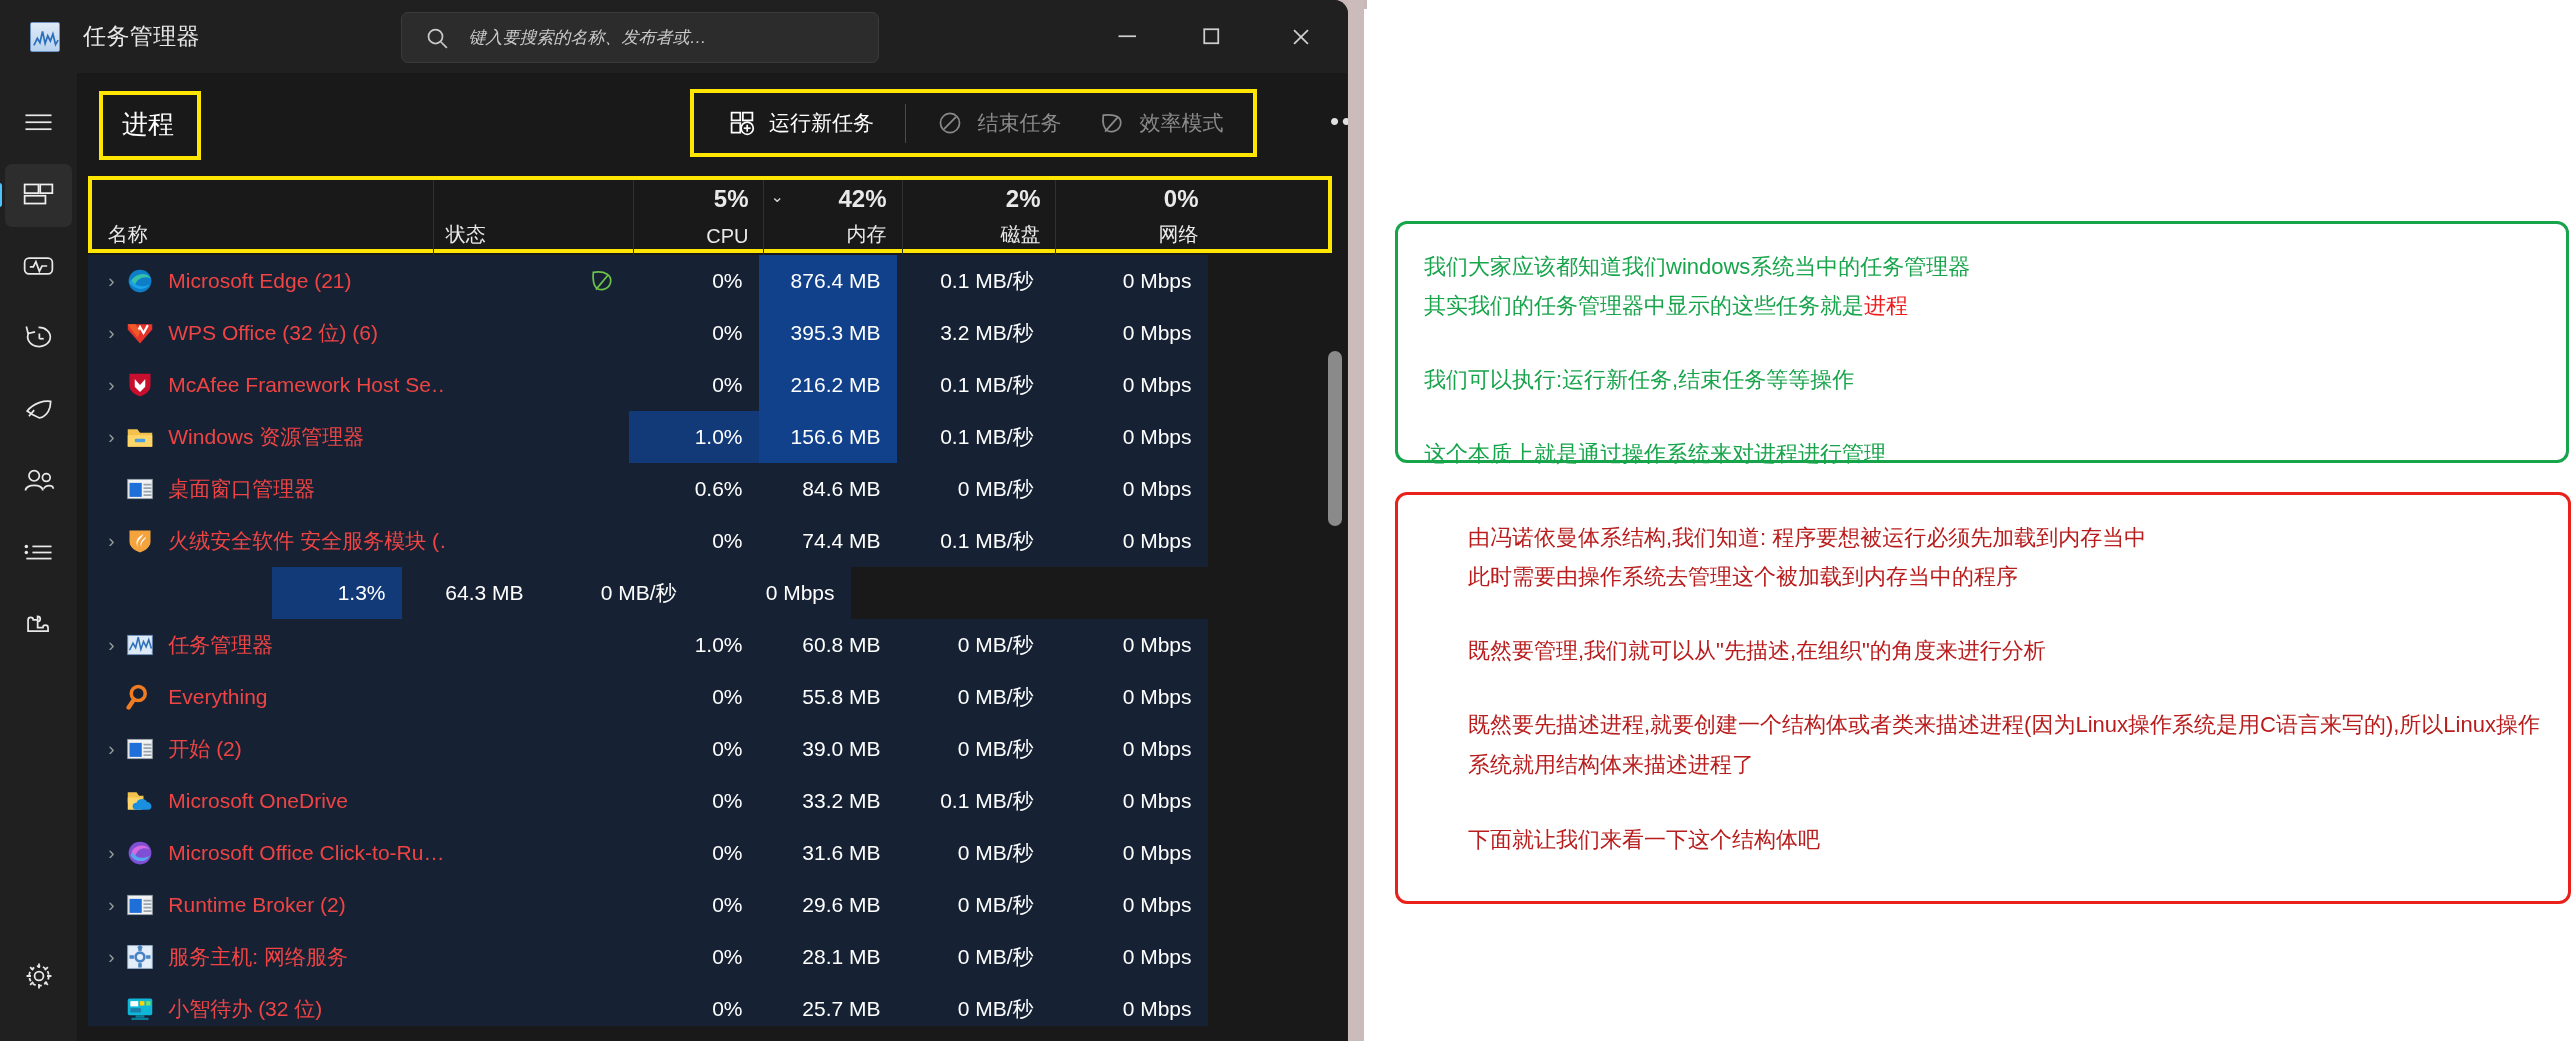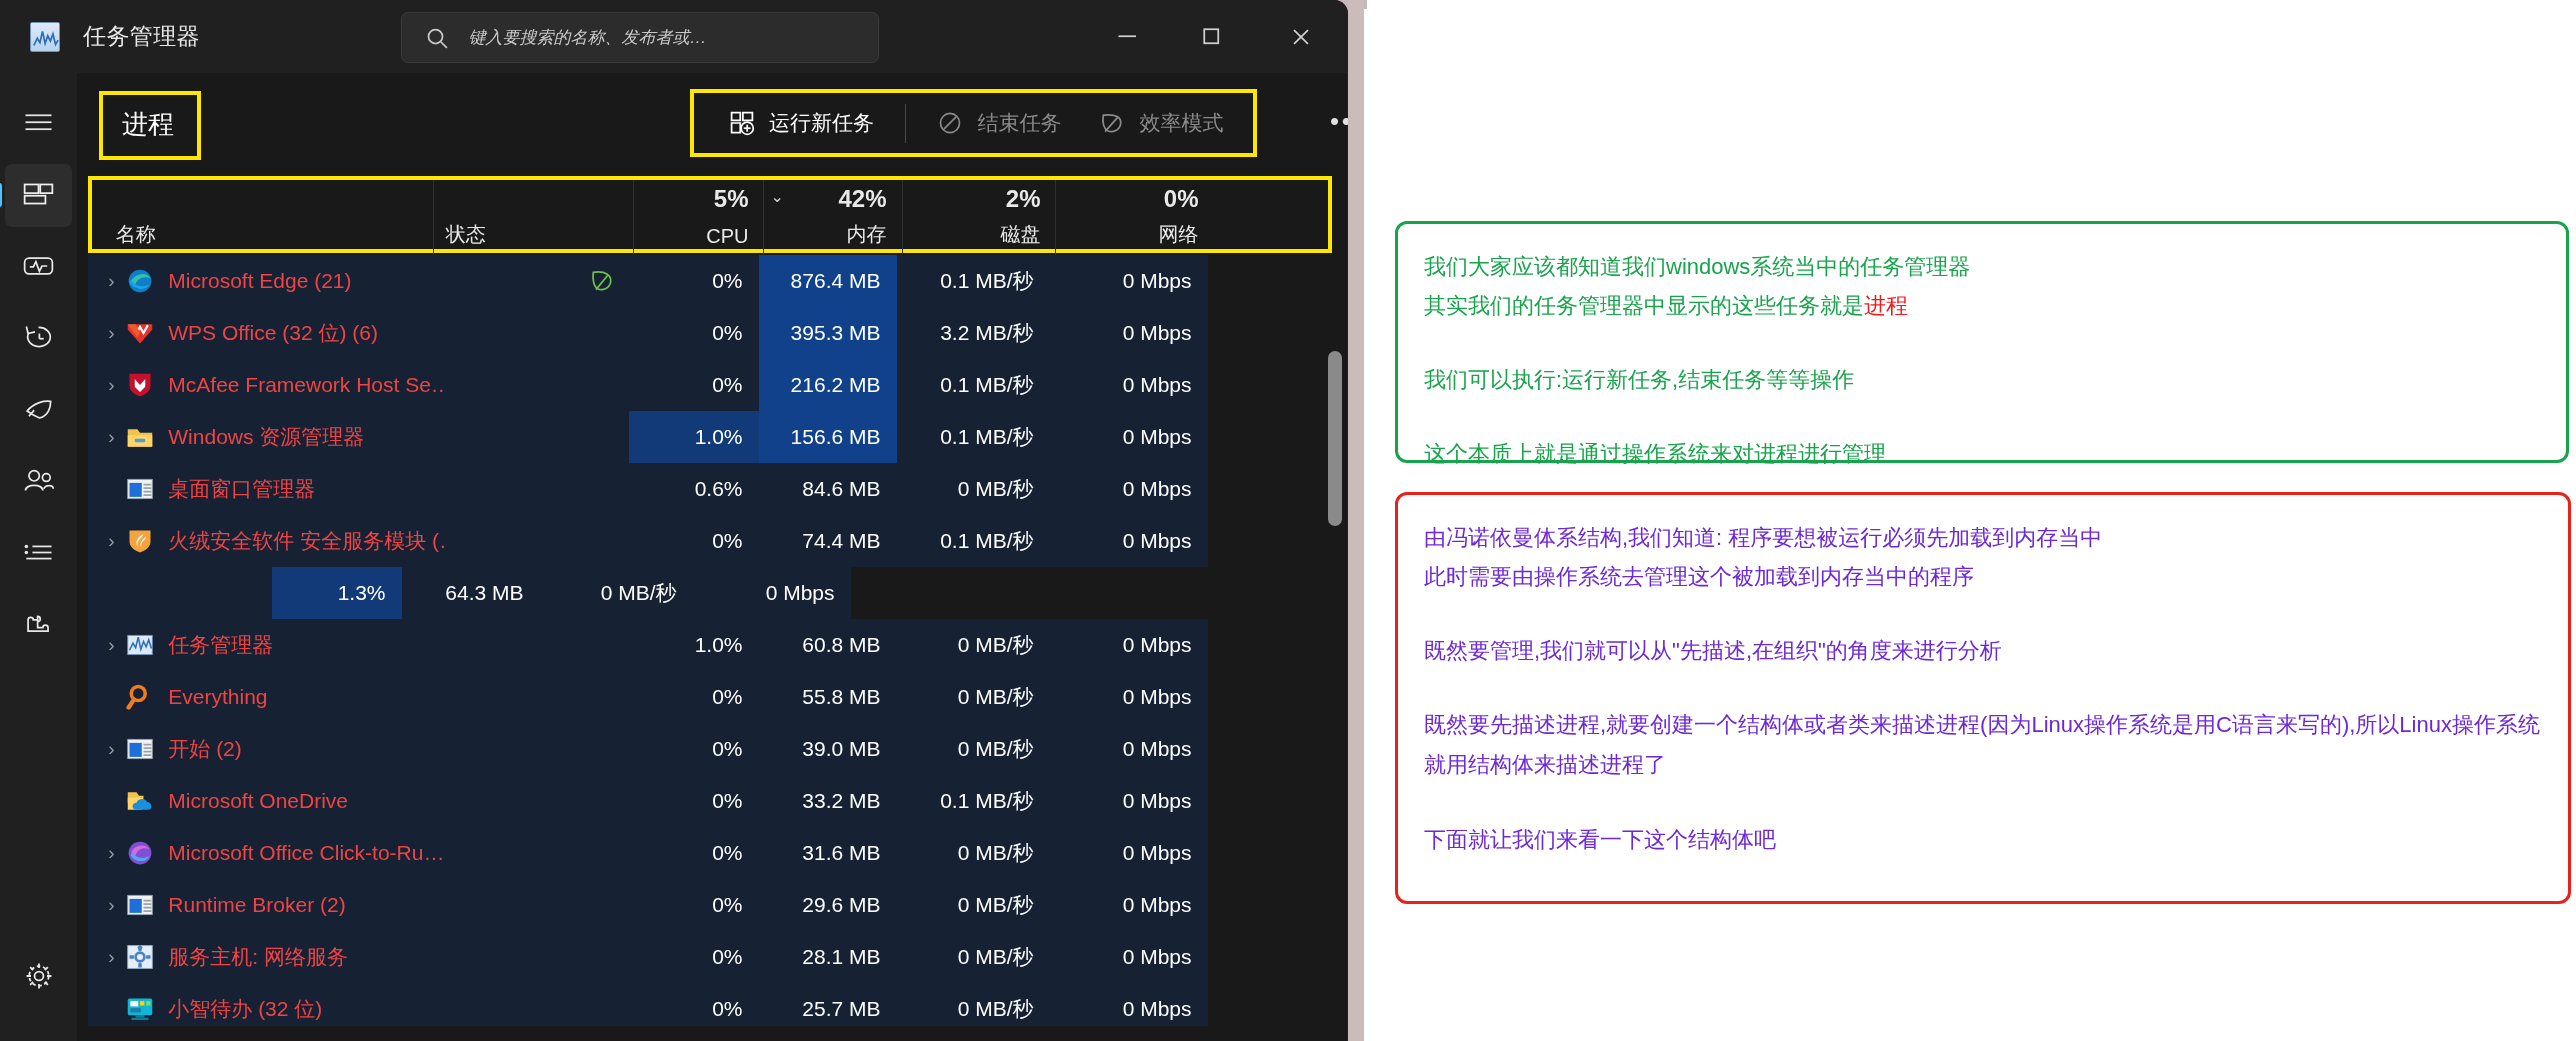--- a/index.html
+++ b/index.html
@@ -152,21 +152,21 @@
   }
 
   
   .ann {
     position: absolute; background: #ffffff; padding: 23px 26px; border-radius: 12px;
   }
   .ann-green { left: 1395px; top: 221px; width: 1174px; height: 242px; border: 3.5px solid #17a44b; }
   .ann-red   { left: 1395px; top: 492px; width: 1176px; height: 412px; border: 3.5px solid #e8221a; }
   .ann p { margin: 0 0 0 0; font-size: 22px; line-height: 1.78; white-space: nowrap; }
   .ann-green p { color: #17a44b; }
-  .ann-red p { color: #6d28d9; }
+  .ann-red p { color: #b91c1c; margin-left: 44px; }
   .ann p.gap { height: 35px; }
   .kw-red { color: #ef1b1b; }
   .ann-red p.wrapline { white-space: normal; line-height: 1.8; }
 
   
   .desk-top { position:absolute; left:0; top:0; width: 1367px; height: 8.8px; background: #c8b8b8; }
   .desk-right { position:absolute; left: 1348px; top: 0; width: 16px; height: 1042px; background: #cbbcbb; }
 </style>
 </head>
 <body>
@@ -353,21 +353,21 @@
               </svg>
             </span>
             <span>效率模式</span>
           </div>
         </div>
 
         <div class="more-btn">•••</div>
       </div>
 
       <div class="table-head hl-yellow">
-        <div class="th name" style="left:12px;    width:357px;text-align:center;">
+        <div class="th name" style="left:4px;    width:357px;text-align:center;">
           <span class="lbl">名称</span>
         </div>
         <div class="th state" style="left:341px; width:184px;">
           <span class="lbl">状态</span>
         </div>
         <div class="th num" style="left:541px; width:130px;">
           <span class="pct">5%</span>
           <span class="lbl">CPU</span>
         </div>
         <div class="th num" style="left:671px; width:138px;">

